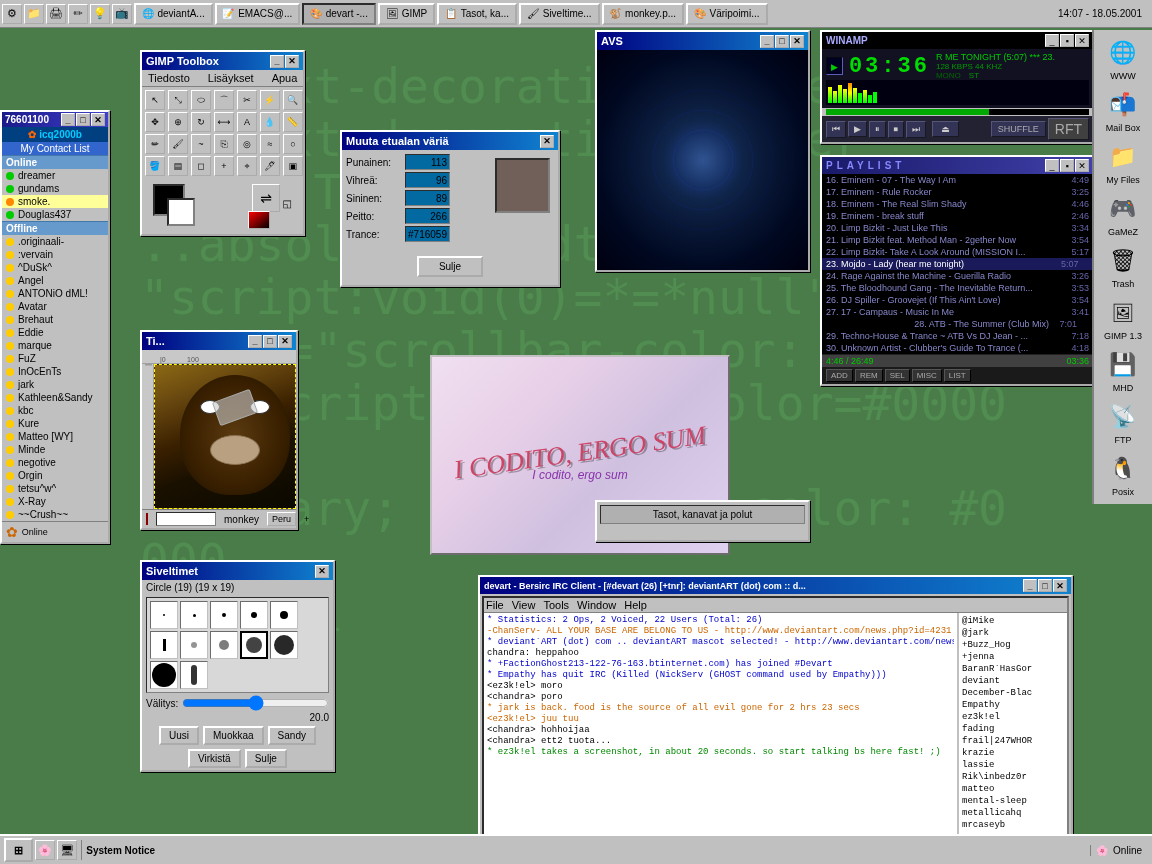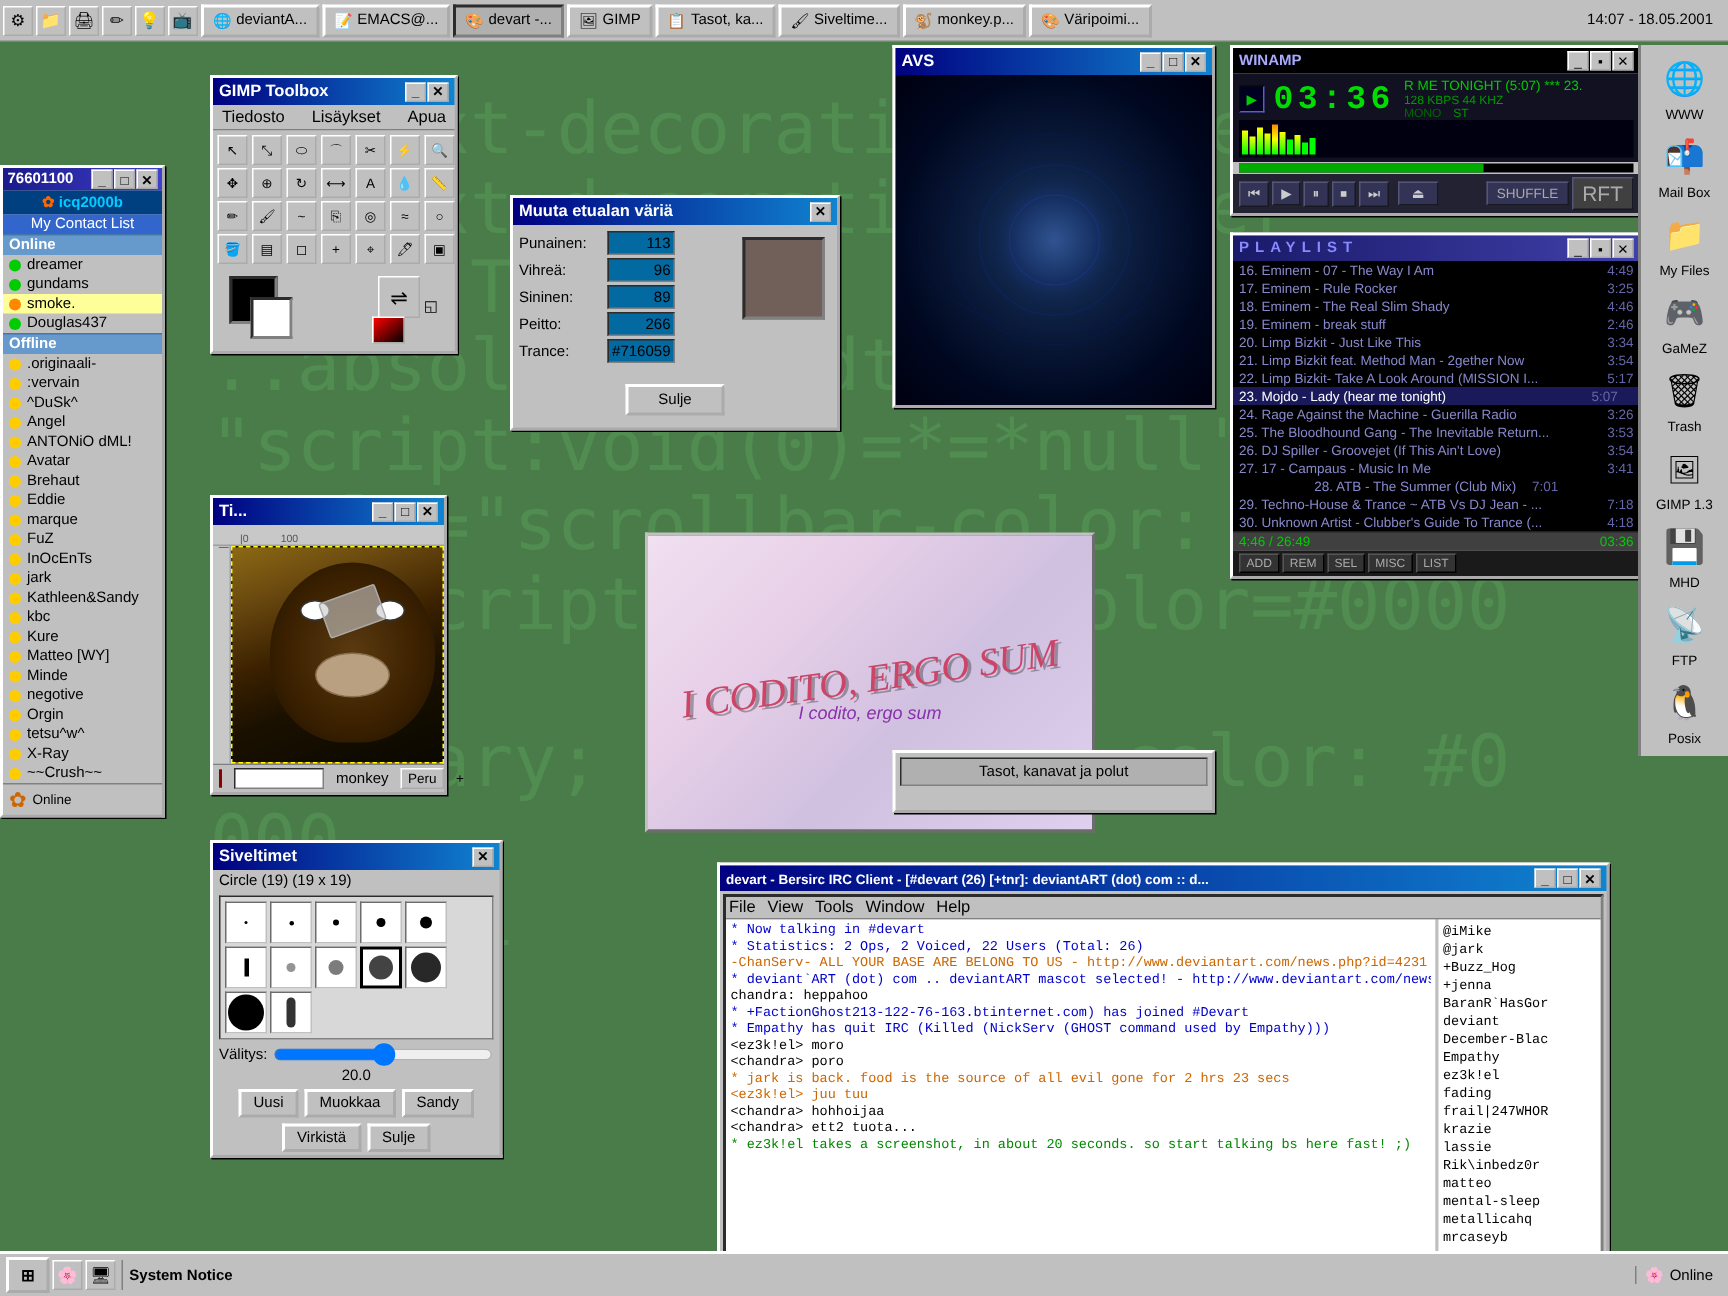--- a/index.html
+++ b/index.html
@@ -665,21 +665,21 @@
         <div style="width:24px;height:24px;background:#000;border-radius:50%"></div>
       </div>
     <div style="width:28px;height:28px;background:white;border:1px inset #c0c0c0;display:flex;align-items:center;justify-content:center;">
         <div style="width:6px;height:20px;background:#000;border-radius:3px;opacity:0.8"></div>
       </div>
   </div>
   <div style="padding:2px 4px;font-size:10px;display:flex;align-items:center;gap:4px;">
     <span>Välitys:</span>
     <input type="range" style="flex: 1 1 0%; height: 12px;" value="50">
   </div>
-  <div style="padding:1px 4px;font-size:10px;text-align:center;">20.0</div>
+  <div style="padding:1px 4px;font-size:10px;text-align:right;">20.0</div>
   <div style="padding:2px 4px;display:flex;gap:4px;justify-content:center;">
     <button class="brush-btn">Uusi</button>
     <button class="brush-btn">Muokkaa</button>
     <button class="brush-btn">Sandy</button>
   </div>
   <div style="padding:2px 4px;display:flex;gap:4px;justify-content:center;">
     <button class="brush-btn">Virkistä</button>
     <button class="brush-btn">Sulje</button>
   </div>
 </div>
@@ -811,21 +811,21 @@
         <span style="color:#6666aa;min-width:28px;text-align:right;">3:53</span>
       </div>
       <div class="playlist-item" style="padding: 1px 4px; font-size: 9px; white-space: nowrap; overflow: hidden; display: flex; justify-content: space-between; color: rgb(136, 136, 204); background: transparent;">
         <span>26. DJ Spiller - Groovejet (If This Ain't Love)</span>
         <span style="color:#6666aa;min-width:28px;text-align:right;">3:54</span>
       </div>
       <div class="playlist-item" style="padding: 1px 4px; font-size: 9px; white-space: nowrap; overflow: hidden; display: flex; justify-content: space-between; color: rgb(136, 136, 204); background: transparent;">
         <span>27. 17 - Campaus - Music In Me</span>
         <span style="color:#6666aa;min-width:28px;text-align:right;">3:41</span>
       </div>
-      <div class="playlist-item" style="padding: 1px 16px; font-size: 9px; white-space: nowrap; overflow: hidden; display: flex; justify-content: center; color: rgb(136, 136, 204); background: transparent;">
+      <div class="playlist-item" style="padding: 1px 16px; font-size: 9px; white-space: nowrap; overflow: hidden; display: flex; justify-content: flex-end; color: rgb(136, 136, 204); background: transparent;">
         <span>28. ATB - The Summer (Club Mix)</span>
         <span style="color:#6666aa;min-width:28px;text-align:right;">7:01</span>
       </div>
       <div class="playlist-item" style="padding: 1px 4px; font-size: 9px; white-space: nowrap; overflow: hidden; display: flex; justify-content: space-between; color: rgb(136, 136, 204); background: transparent;">
         <span>29. Techno-House &amp; Trance ~ ATB Vs DJ Jean - ...</span>
         <span style="color:#6666aa;min-width:28px;text-align:right;">7:18</span>
       </div>
       <div class="playlist-item" style="padding: 1px 4px; font-size: 9px; white-space: nowrap; overflow: hidden; display: flex; justify-content: space-between; color: rgb(136, 136, 204); background: transparent;">
         <span>30. Unknown Artist - Clubber's Guide To Trance (... </span>
         <span style="color:#6666aa;min-width:28px;text-align:right;">4:18</span>
@@ -869,21 +869,20 @@
   <div style="border:2px inset #808080;margin:2px;">
     <div style="background:#c0c0c0;padding:1px 2px;display:flex;gap:8px;font-size:11px;border-bottom:1px solid #808080;">
       <span>File</span>
       <span>View</span>
       <span>Tools</span>
       <span>Window</span>
       <span>Help</span>
     </div>
     <div style="display:flex;">
       <div style="flex:1;background:white;height:255px;overflow:hidden;padding:2px 3px;font-size:9px;font-family:'Courier New',monospace;" id="irc-chat-div">
-      <div style="margin-bottom: 1px; white-space: nowrap; overflow: hidden; color: rgb(0, 0, 204);">* Now talking in #devart</div>
           <div style="margin-bottom: 1px; white-space: nowrap; overflow: hidden; color: rgb(0, 0, 204);">* Statistics: 2 Ops, 2 Voiced, 22 Users (Total: 26)</div>
           <div style="margin-bottom: 1px; white-space: nowrap; overflow: hidden; color: rgb(204, 102, 0);">-ChanServ- ALL YOUR BASE ARE BELONG TO US - http://www.deviantart.com/news.php?id=4231</div>
           <div style="margin-bottom: 1px; white-space: nowrap; overflow: hidden; color: rgb(0, 0, 204);">* deviant`ART (dot) com .. deviantART mascot selected! - http://www.deviantart.com/news.php?id=4883 ;; breed pack #4 - http://www.breedart.org/</div>
           <div style="margin-bottom: 1px; white-space: nowrap; overflow: hidden; color: rgb(0, 0, 0);">chandra: heppahoo</div>
           <div style="margin-bottom: 1px; white-space: nowrap; overflow: hidden; color: rgb(0, 0, 204);">* +FactionGhost213-122-76-163.btinternet.com) has joined #Devart</div>
           <div style="margin-bottom: 1px; white-space: nowrap; overflow: hidden; color: rgb(0, 0, 204);">* Empathy has quit IRC (Killed (NickServ (GHOST command used by Empathy)))</div>
           <div style="margin-bottom: 1px; white-space: nowrap; overflow: hidden; color: rgb(0, 0, 0);">&lt;ez3k!el&gt; moro</div>
           <div style="margin-bottom: 1px; white-space: nowrap; overflow: hidden; color: rgb(0, 0, 0);">&lt;chandra&gt; poro</div>
           <div style="margin-bottom: 1px; white-space: nowrap; overflow: hidden; color: rgb(204, 102, 0);">* jark is back. food is the source of all evil gone for 2 hrs 23 secs</div>
           <div style="margin-bottom: 1px; white-space: nowrap; overflow: hidden; color: rgb(204, 102, 0);">&lt;ez3k!el&gt; juu tuu</div>

